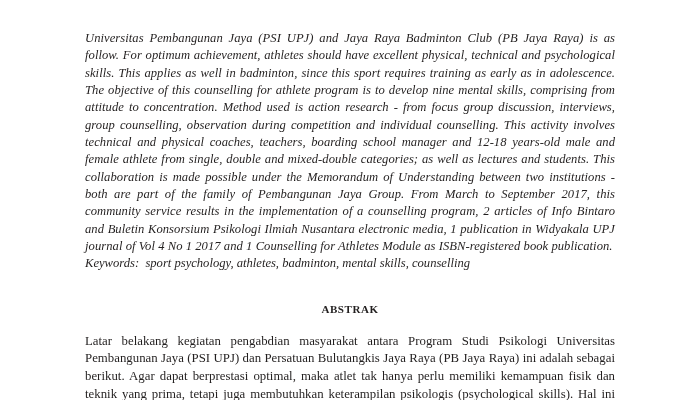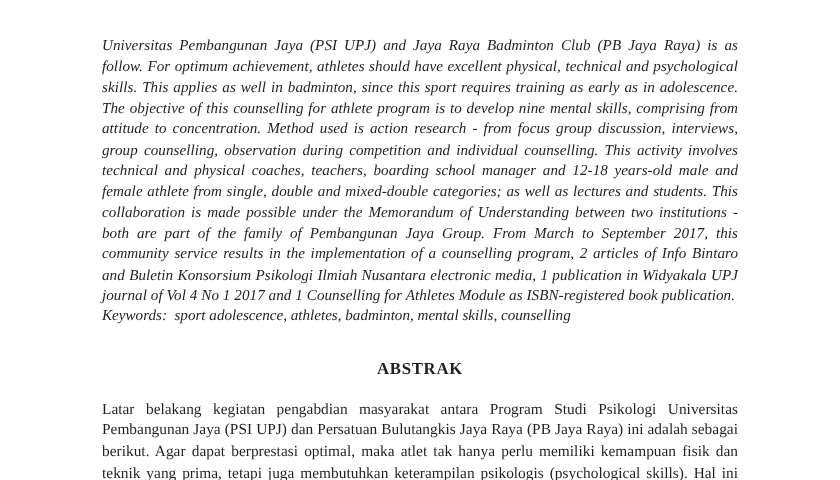--- a/index.html
+++ b/index.html
@@ -43,21 +43,21 @@
     font-style: italic;
     font-size: 12.6px;
     line-height: 17.35px;
     text-align: left;
     margin: 0;
     padding-top: 0px;
     white-space: pre;
   }
   .abstrak-heading {
     font-weight: bold;
-    font-size: 14px;
+    font-size: 11px;
     line-height: 16px;
     text-align: center;
     margin: 0;
     padding-top: 28px;
     letter-spacing: 0.55px;
   }
   .abstract-id {
     font-style: normal;
     font-size: 12.8px;
     line-height: 17.6px;
@@ -71,20 +71,20 @@
   }
 </style>
 </head>
 <body style="background: rgb(255, 255, 255); color: rgb(34, 31, 31);">
 
 <div class="page" style="background: rgb(255, 255, 255); margin-top: 28px;">
   <div class="content">
 
     <p class="abstract-en">Universitas Pembangunan Jaya (PSI UPJ) and Jaya Raya Badminton Club (PB Jaya Raya) is as follow. For optimum achievement, athletes should have excellent physical, technical and psychological skills. This applies as well in badminton, since this sport requires training as early as in adolescence. The objective of this counselling for athlete program is to develop nine mental skills, comprising from attitude to concentration. Method used is action research - from focus group discussion, interviews, group counselling, observation during competition and individual counselling. This activity involves technical and physical coaches, teachers, boarding school manager and 12-18 years-old male and female athlete from single, double and mixed-double categories; as well as lectures and students. This collaboration is made possible under the Memorandum of Understanding between two institutions - both are part of the family of Pembangunan Jaya Group. From March to September 2017, this community service results in the implementation of a counselling program, 2 articles of Info Bintaro and Buletin Konsorsium Psikologi Ilmiah Nusantara electronic media, 1 publication in Widyakala UPJ journal of Vol 4 No 1 2017 and 1 Counselling for Athletes Module as ISBN-registered book publication.</p>
 
-    <p class="keywords">Keywords:  sport adolescence, athletes, badminton, mental skills, counselling</p>
+    <p class="keywords">Keywords:  sport psychology, athletes, badminton, mental skills, counselling</p>
 
     <p class="abstrak-heading">ABSTRAK</p>
 
     <p class="abstract-id"><span>Latar belakang kegiatan pengabdian masyarakat antara Program Studi Psikologi Universitas Pembangunan Jaya (PSI UPJ) dan Persatuan Bulutangkis Jaya Raya (PB Jaya Raya) ini adalah sebagai berikut. Agar dapat berprestasi optimal, maka atlet tak hanya perlu memiliki kemampuan fisik dan teknik yang prima, tetapi juga membutuhkan keterampilan psikologis (</span><span class="it">psychological skills</span><span>). Hal ini terjadi pada dalam cabang olahraga bulutangkis yang butuh pembinaan sejak remaja. Tujuan konseling untuk atlet adalah mengembangkan sembilan keterampilan mental untuk atlet mulai dari sikap sampai konsentrasi. Metode yang digunakan</span></p>
 
   </div>
 </div>
 
 </body></html>

